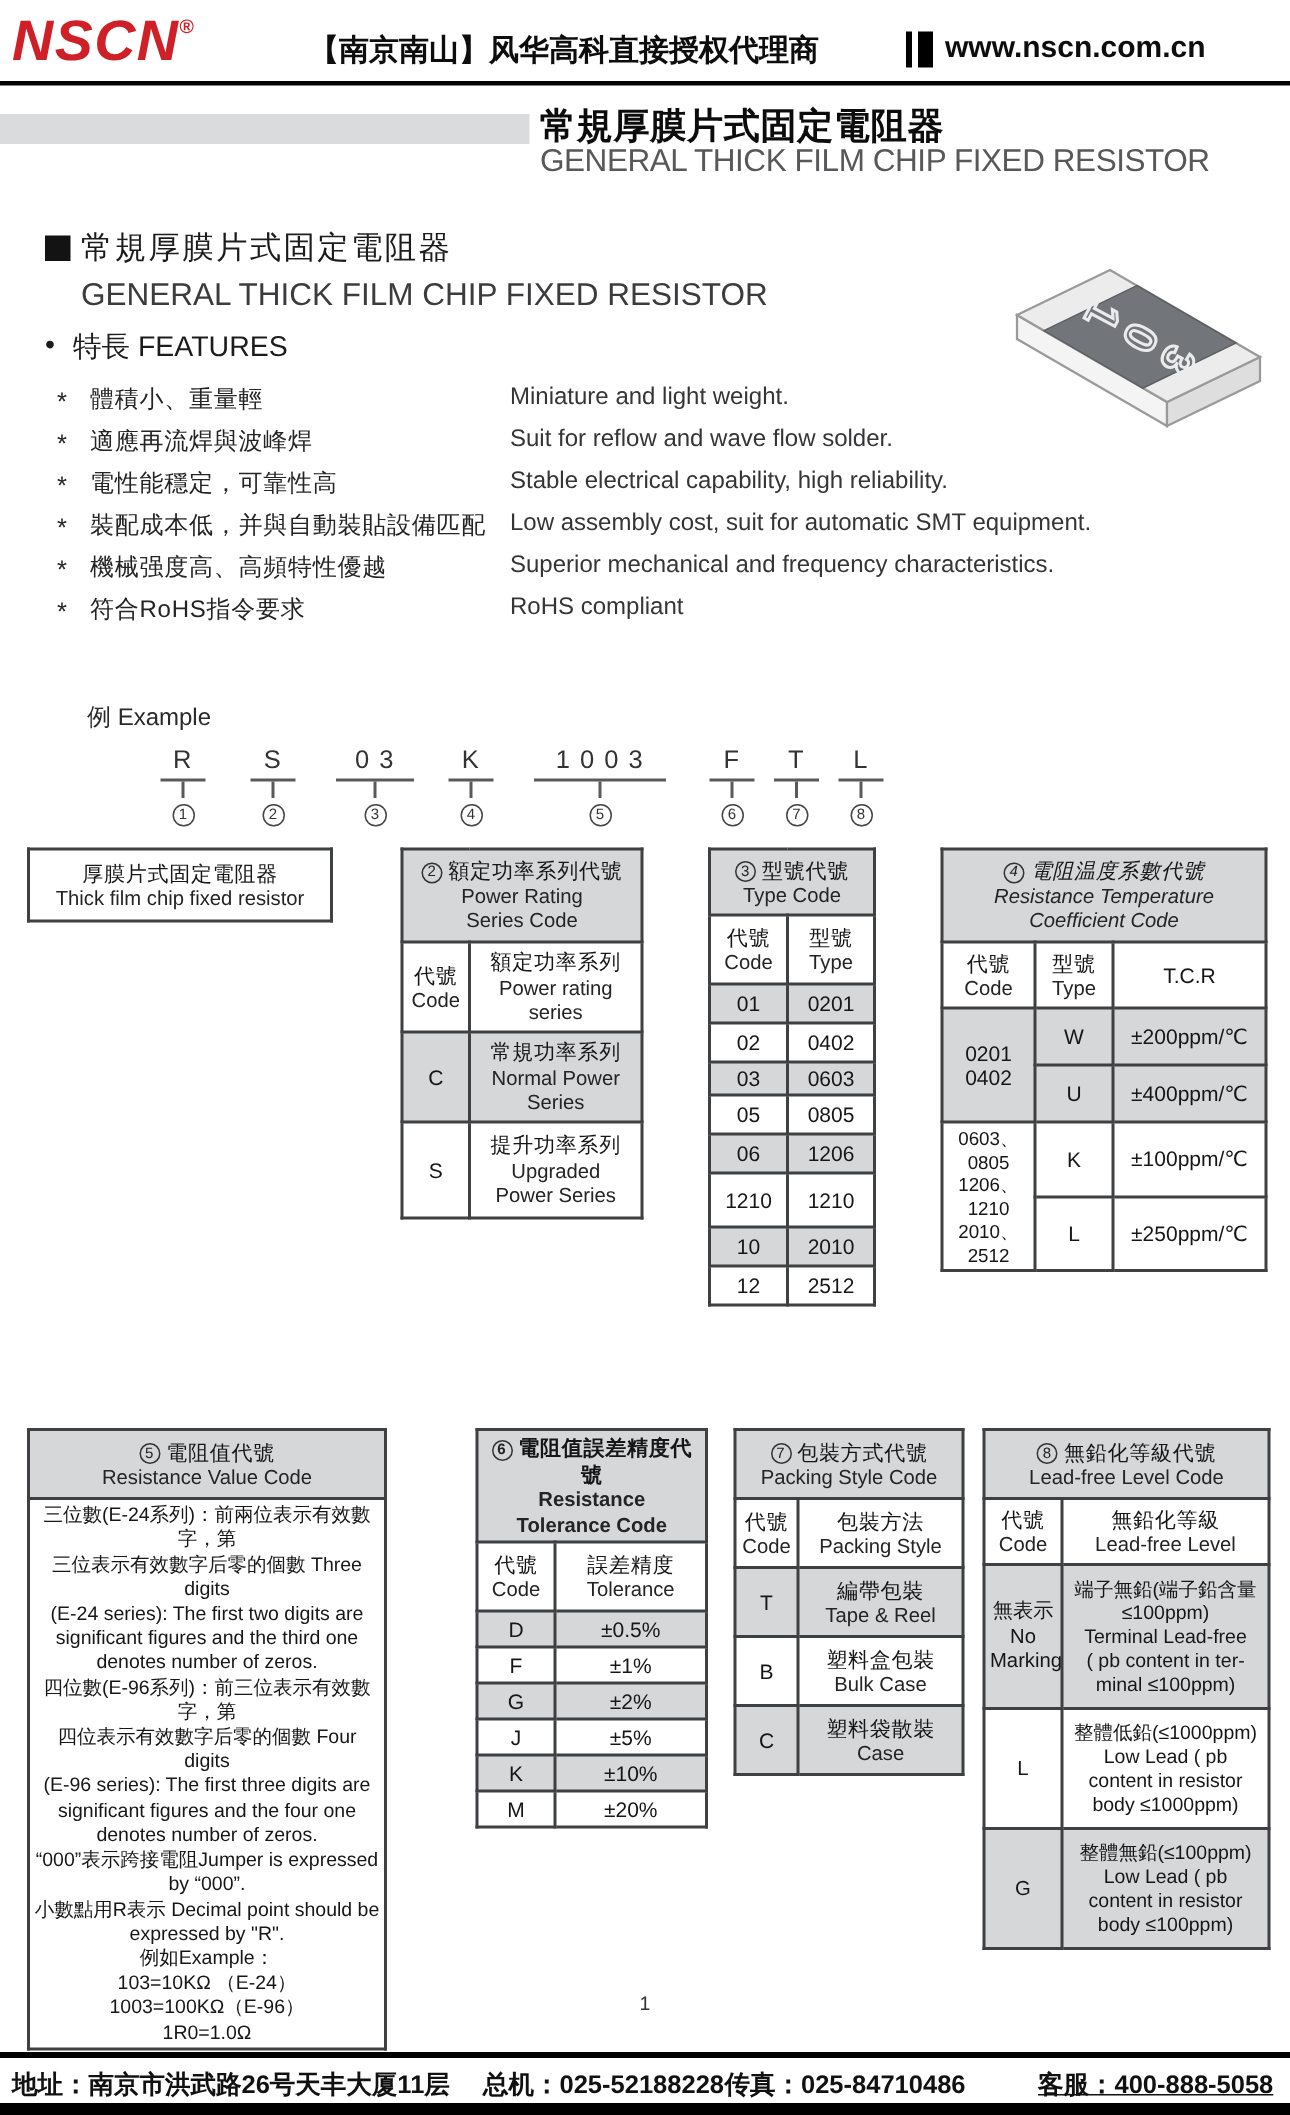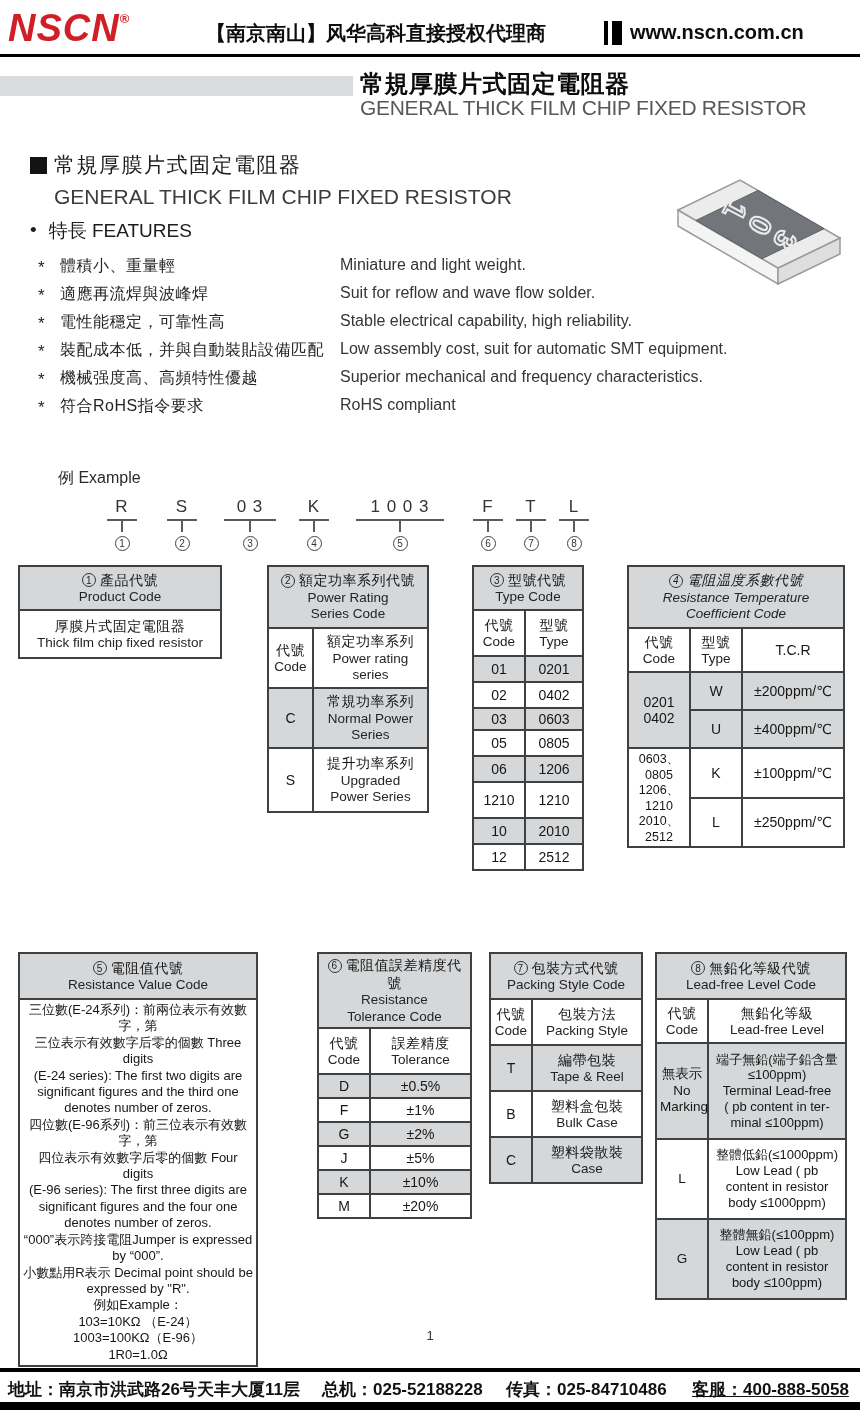--- a/index.html
+++ b/index.html
@@ -179,26 +179,20 @@
   </div>
   <div class="td-code" style="left:559px;width:30px;">
     <span class="td-letters">L</span>
     <div class="td-line"></div>
     <div class="td-tick"></div>
     <span class="circ">8</span>
   </div>
 
   <table class="dtable" style="left:18px;top:565px;width:204px;">
     <tbody>
-        <tr>
-          <td class="gray" style="height:44px;">
-      <span class="zh"><span class="circ-inline">1</span><span>產品代號</span></span>
-      <span class="en">Product Code</span>
-    </td>
-        </tr>
     <tr>
           <td style="height:48px;">
       <span class="zh">厚膜片式固定電阻器</span>
       <span class="en">Thick film chip fixed resistor</span>
     </td>
         </tr>
   </tbody>
     </table>
 
   <table class="dtable" style="left:267px;top:565px;width:160px;">
@@ -381,21 +375,21 @@
   </tbody>
     </table>
 
   <table class="dtable" style="left:317px;top:952px;width:153px;">
     <colgroup>
         <col style="width:52px">
         <col style="width:101px">
       </colgroup>
     <tbody>
         <tr>
-          <td class="gray" colspan="2" style="height:60px;">
+          <td class="gray" colspan="2" style="height:60px;font-weight:bold;">
       <span class="zh"><span class="circ-inline">6</span><span>電阻值誤差精度代號</span></span>
       <span class="en">Resistance
 Tolerance Code</span>
     </td>
         </tr>
     <tr style="height:46px;">
       <td>
             <span class="zh">代號</span>
             <span class="en">Code</span>
           </td>
@@ -523,17 +517,17 @@
 content in resistor
 body ≤100ppm)</td>
     </tr>
   </tbody>
     </table>
 
   <div class="pagenum">1</div>
   <div class="ftr-rule"></div>
   <div class="ftr-item" style="left:8px;">地址：南京市洪武路26号天丰大厦11层</div>
   <div class="ftr-item" style="left:322px;">总机：025-52188228</div>
-  <div class="ftr-item" style="left:506px;text-align:center;">传真：025-84710486</div>
+  <div class="ftr-item" style="left:483px;text-align:center;">传真：025-84710486</div>
   <div class="ftr-item" style="left:692px;text-decoration:underline;">客服：400-888-5058</div>
   <div class="ftr-bottom"></div>
 
 </div>
 
 </body></html>

